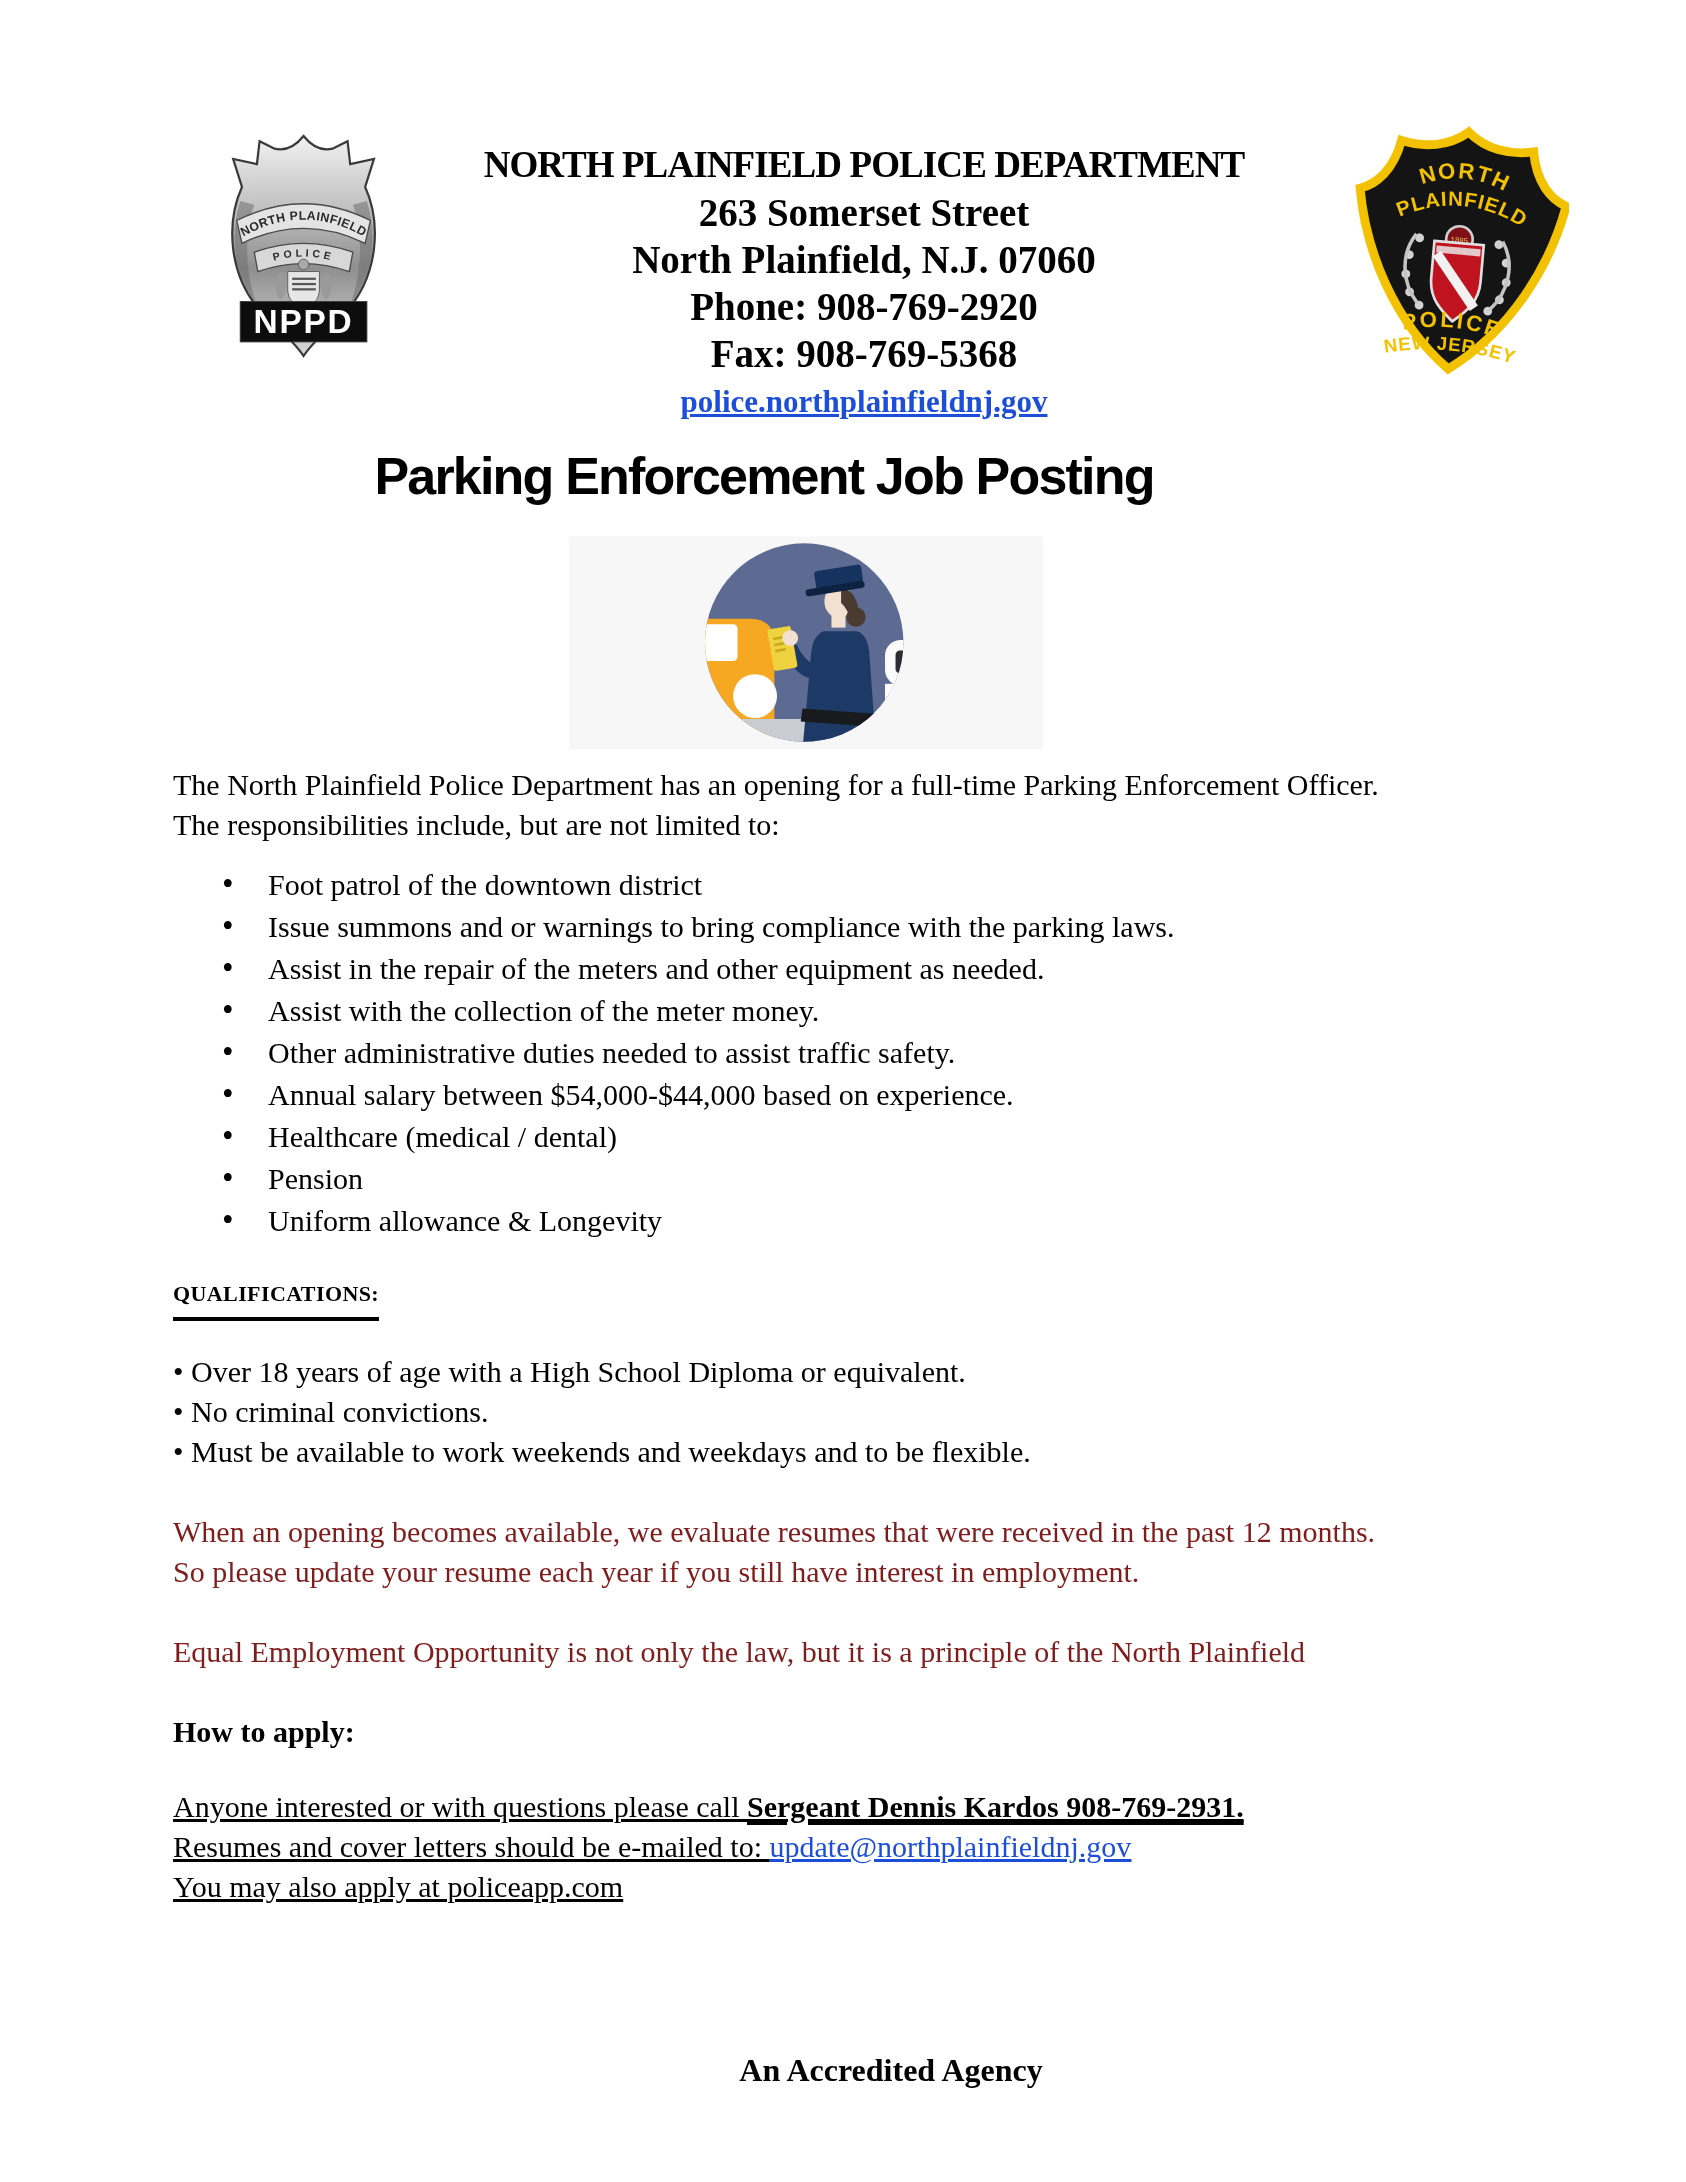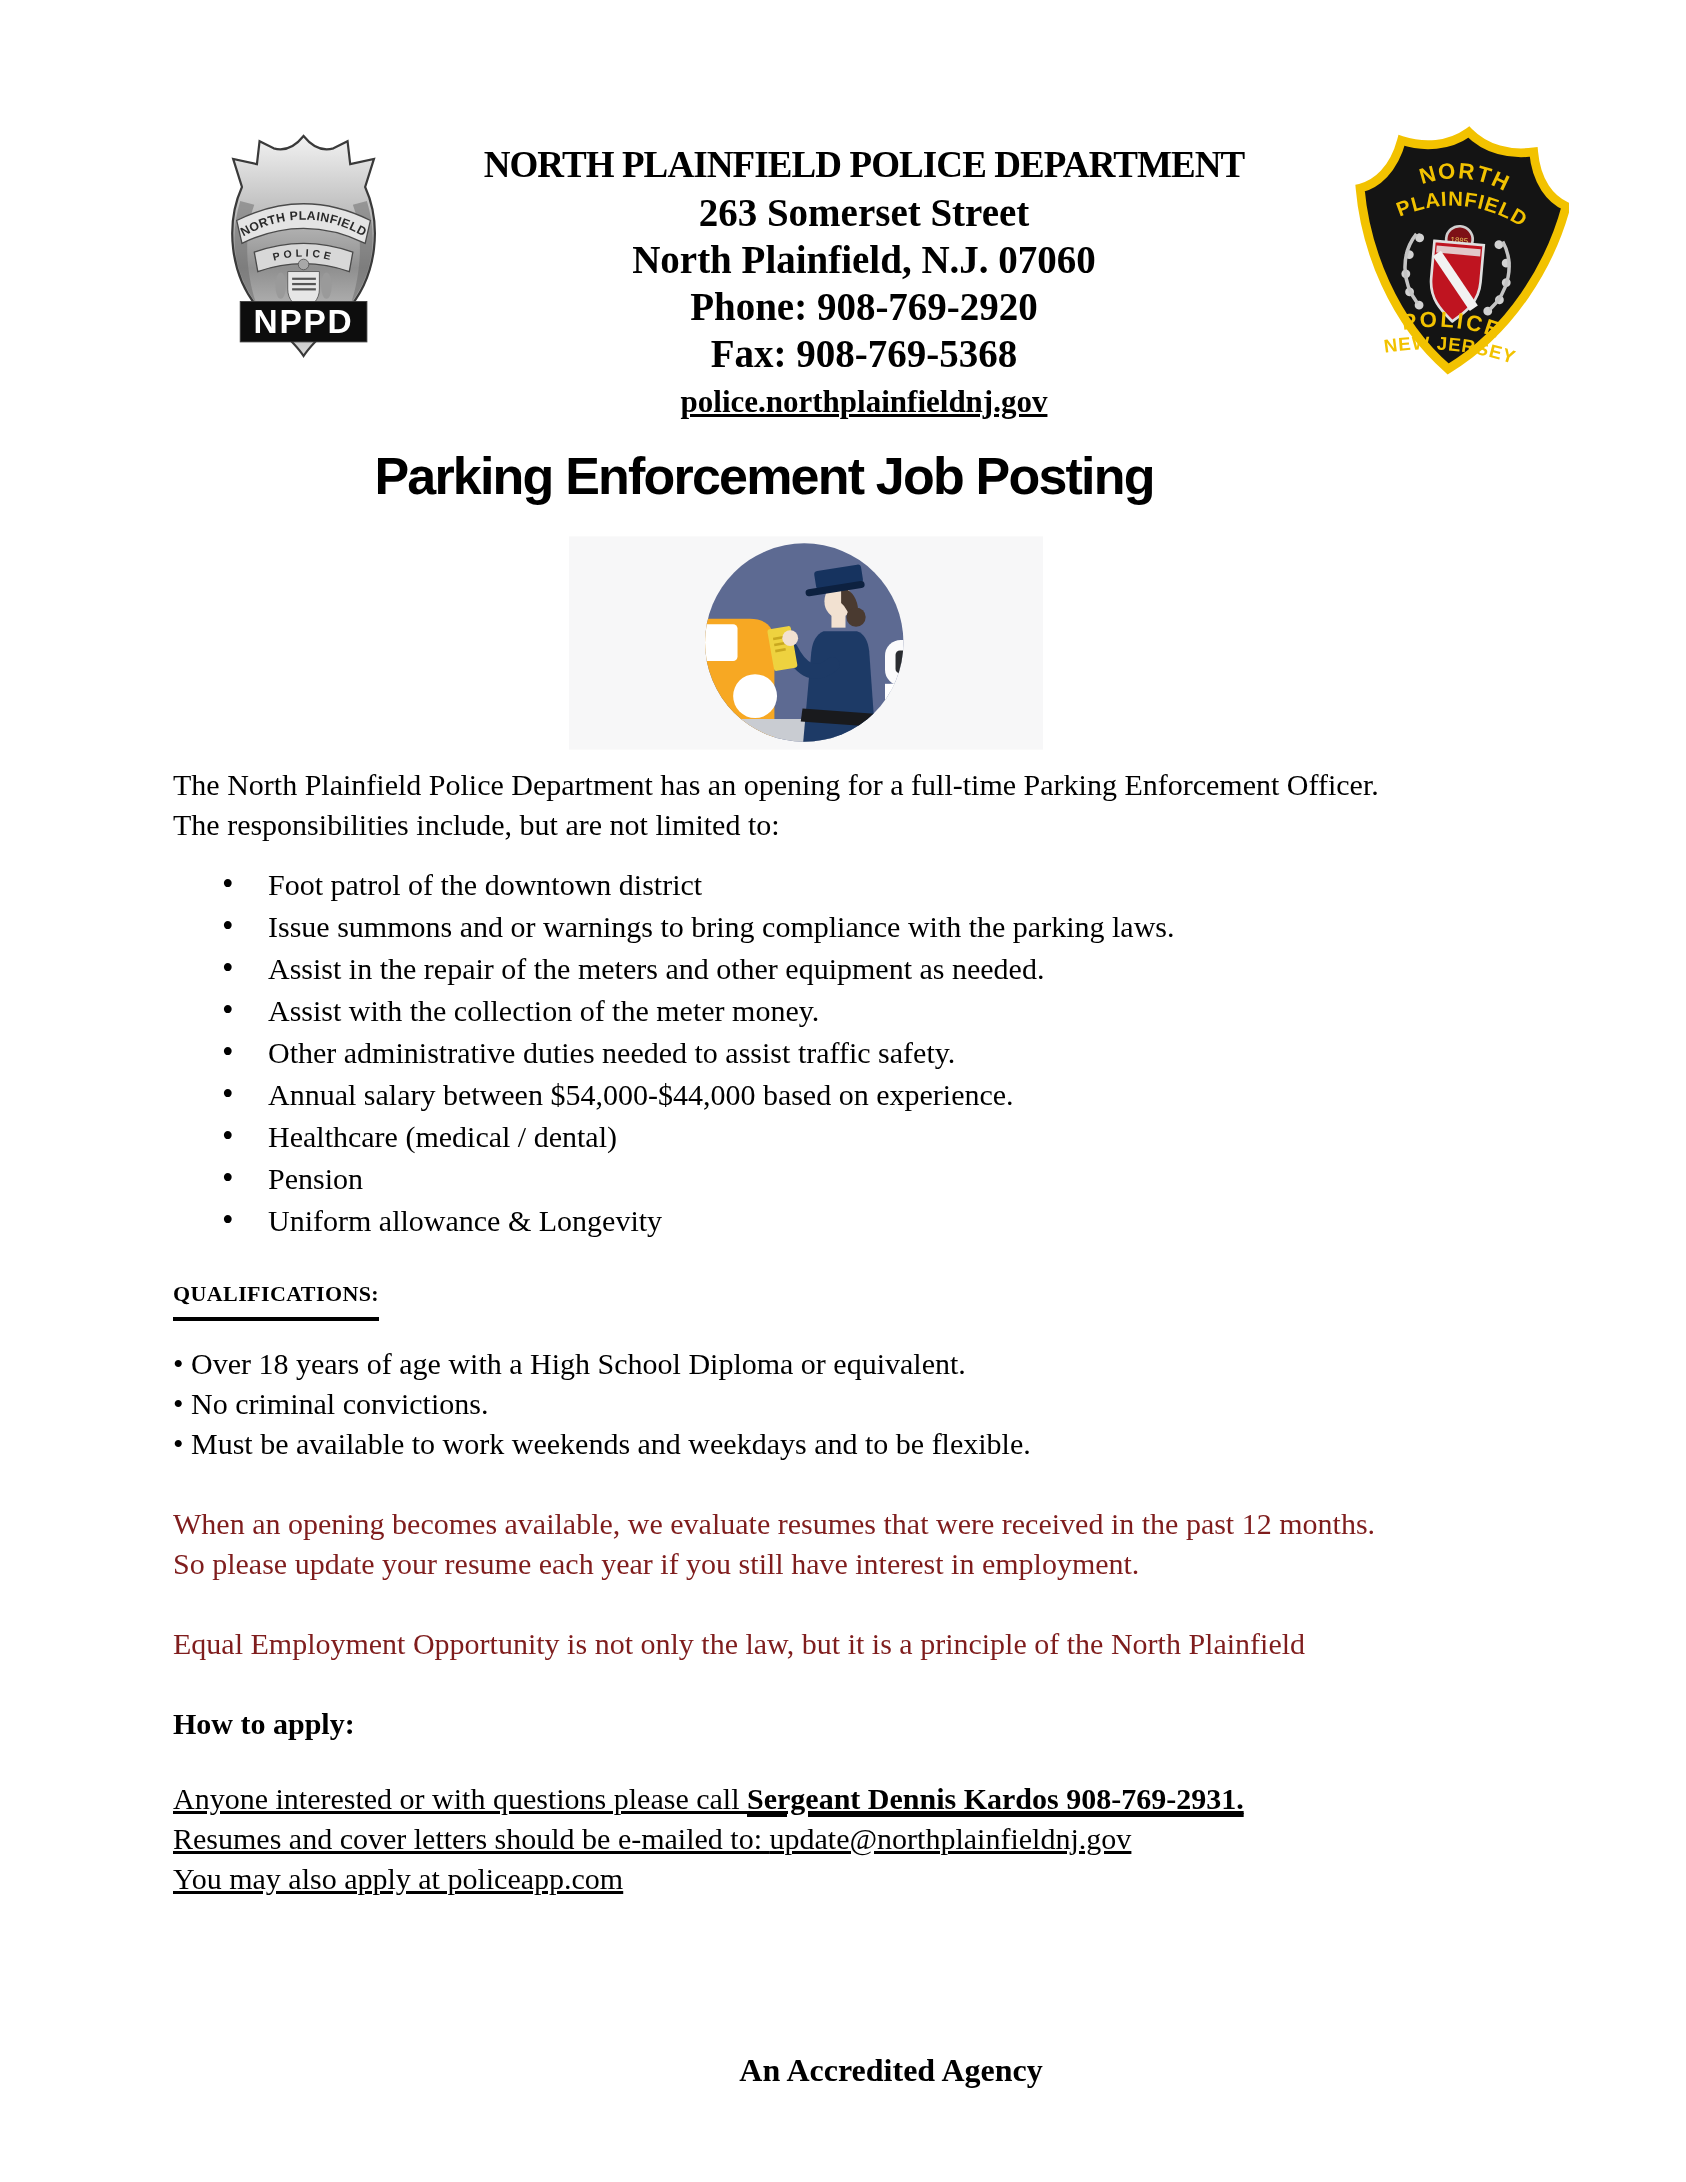--- a/index.html
+++ b/index.html
@@ -6,39 +6,39 @@
   #page{position:relative;width:1686px;height:2182px;background:#ffffff;overflow:hidden;
         font-family:"Liberation Serif",serif;color:#000;}
 
   
   .badge-left{position:absolute;left:205px;top:130px;width:198px;height:232px;}
   .patch-right{position:absolute;left:1348px;top:123px;width:221px;height:255px;}
   .header-text{position:absolute;left:377px;top:140px;width:974px;text-align:center;font-weight:bold;}
   .header-text .dept{font-size:37px;line-height:49px;letter-spacing:-0.9px;}
   .header-text .addr{font-size:39px;line-height:47px;}
   .header-text .site-line{font-size:31px;line-height:49px;}
-  a.link{color:#000000;text-decoration:underline;cursor:pointer;}
+  a.link{color:#1d4ed8;text-decoration:underline;cursor:pointer;}
 
   
   .big-title{position:absolute;left:167px;top:439px;width:1194px;text-align:center;
              font-family:"Liberation Sans",sans-serif;font-weight:700;font-size:52px;
              letter-spacing:-1.8px;line-height:75px;}
 
   
   .illustration{position:absolute;left:569px;top:536px;width:474px;height:214px;}
 
   
   .content{position:absolute;left:173px;top:765px;width:1371px;font-size:30px;line-height:40px;}
   .content .line{line-height:40px;}
   ul.duties{margin:19.3px 0 0 0;padding:0 0 0 95px;list-style:none;}
   ul.duties li{position:relative;line-height:42px;}
   ul.duties li::before{content:"\2022";position:absolute;left:-46px;top:-0.9px;font-size:33px;}
   .qual-heading{margin-top:32px;font-size:22px;font-weight:bold;}
   .qual-heading span{display:inline-block;border-bottom:4.4px solid #000;padding-bottom:2.6px;letter-spacing:0.4px;}
-  .qual-list{margin-top:23px;}
+  .qual-list{margin-top:31px;}
   .qual-list .qitem{line-height:40px;}
   .qual-list .qitem::before{content:"\2022\00a0";}
   .olive{color:#7f1d1d;margin-top:40px;}
   .apply-heading{margin-top:40px;font-size:30px;font-weight:bold;}
   .apply-block{margin-top:35px;text-decoration:underline;}
   .contact-bold{font-weight:bold;text-decoration:underline;text-decoration-thickness:3.5px;text-underline-offset:4.4px;}
 
   
   .footer{position:absolute;left:0;top:2052px;width:100%;text-align:center;font-weight:bold;font-size:32px;padding-left:48px;}
 

